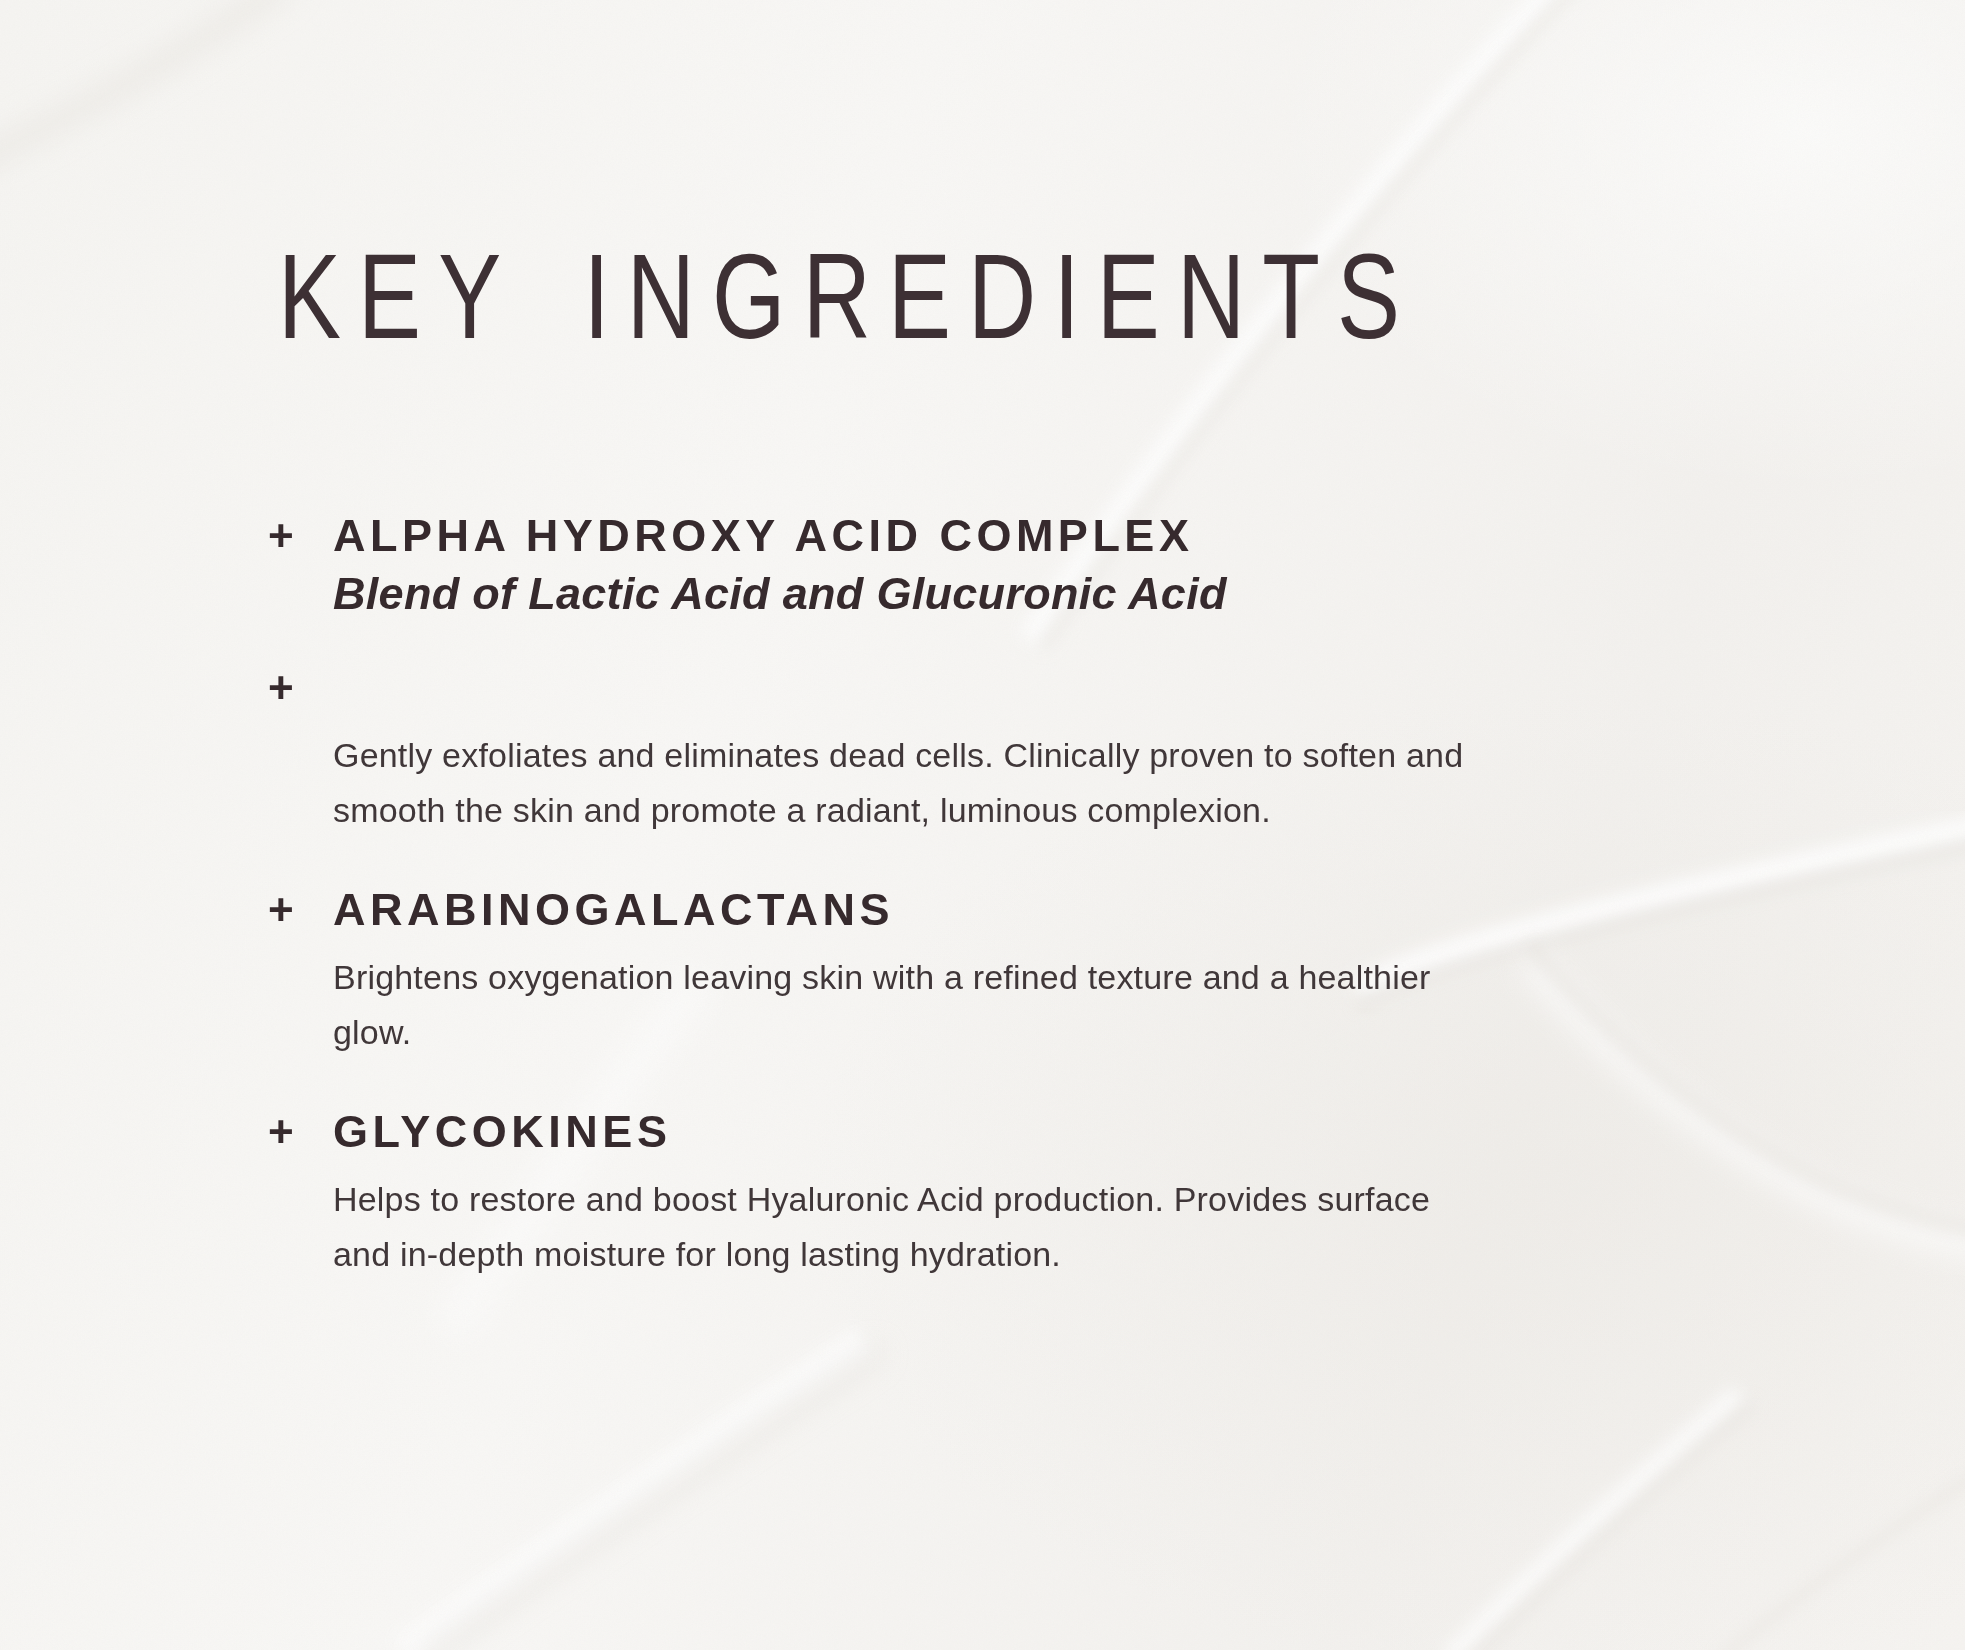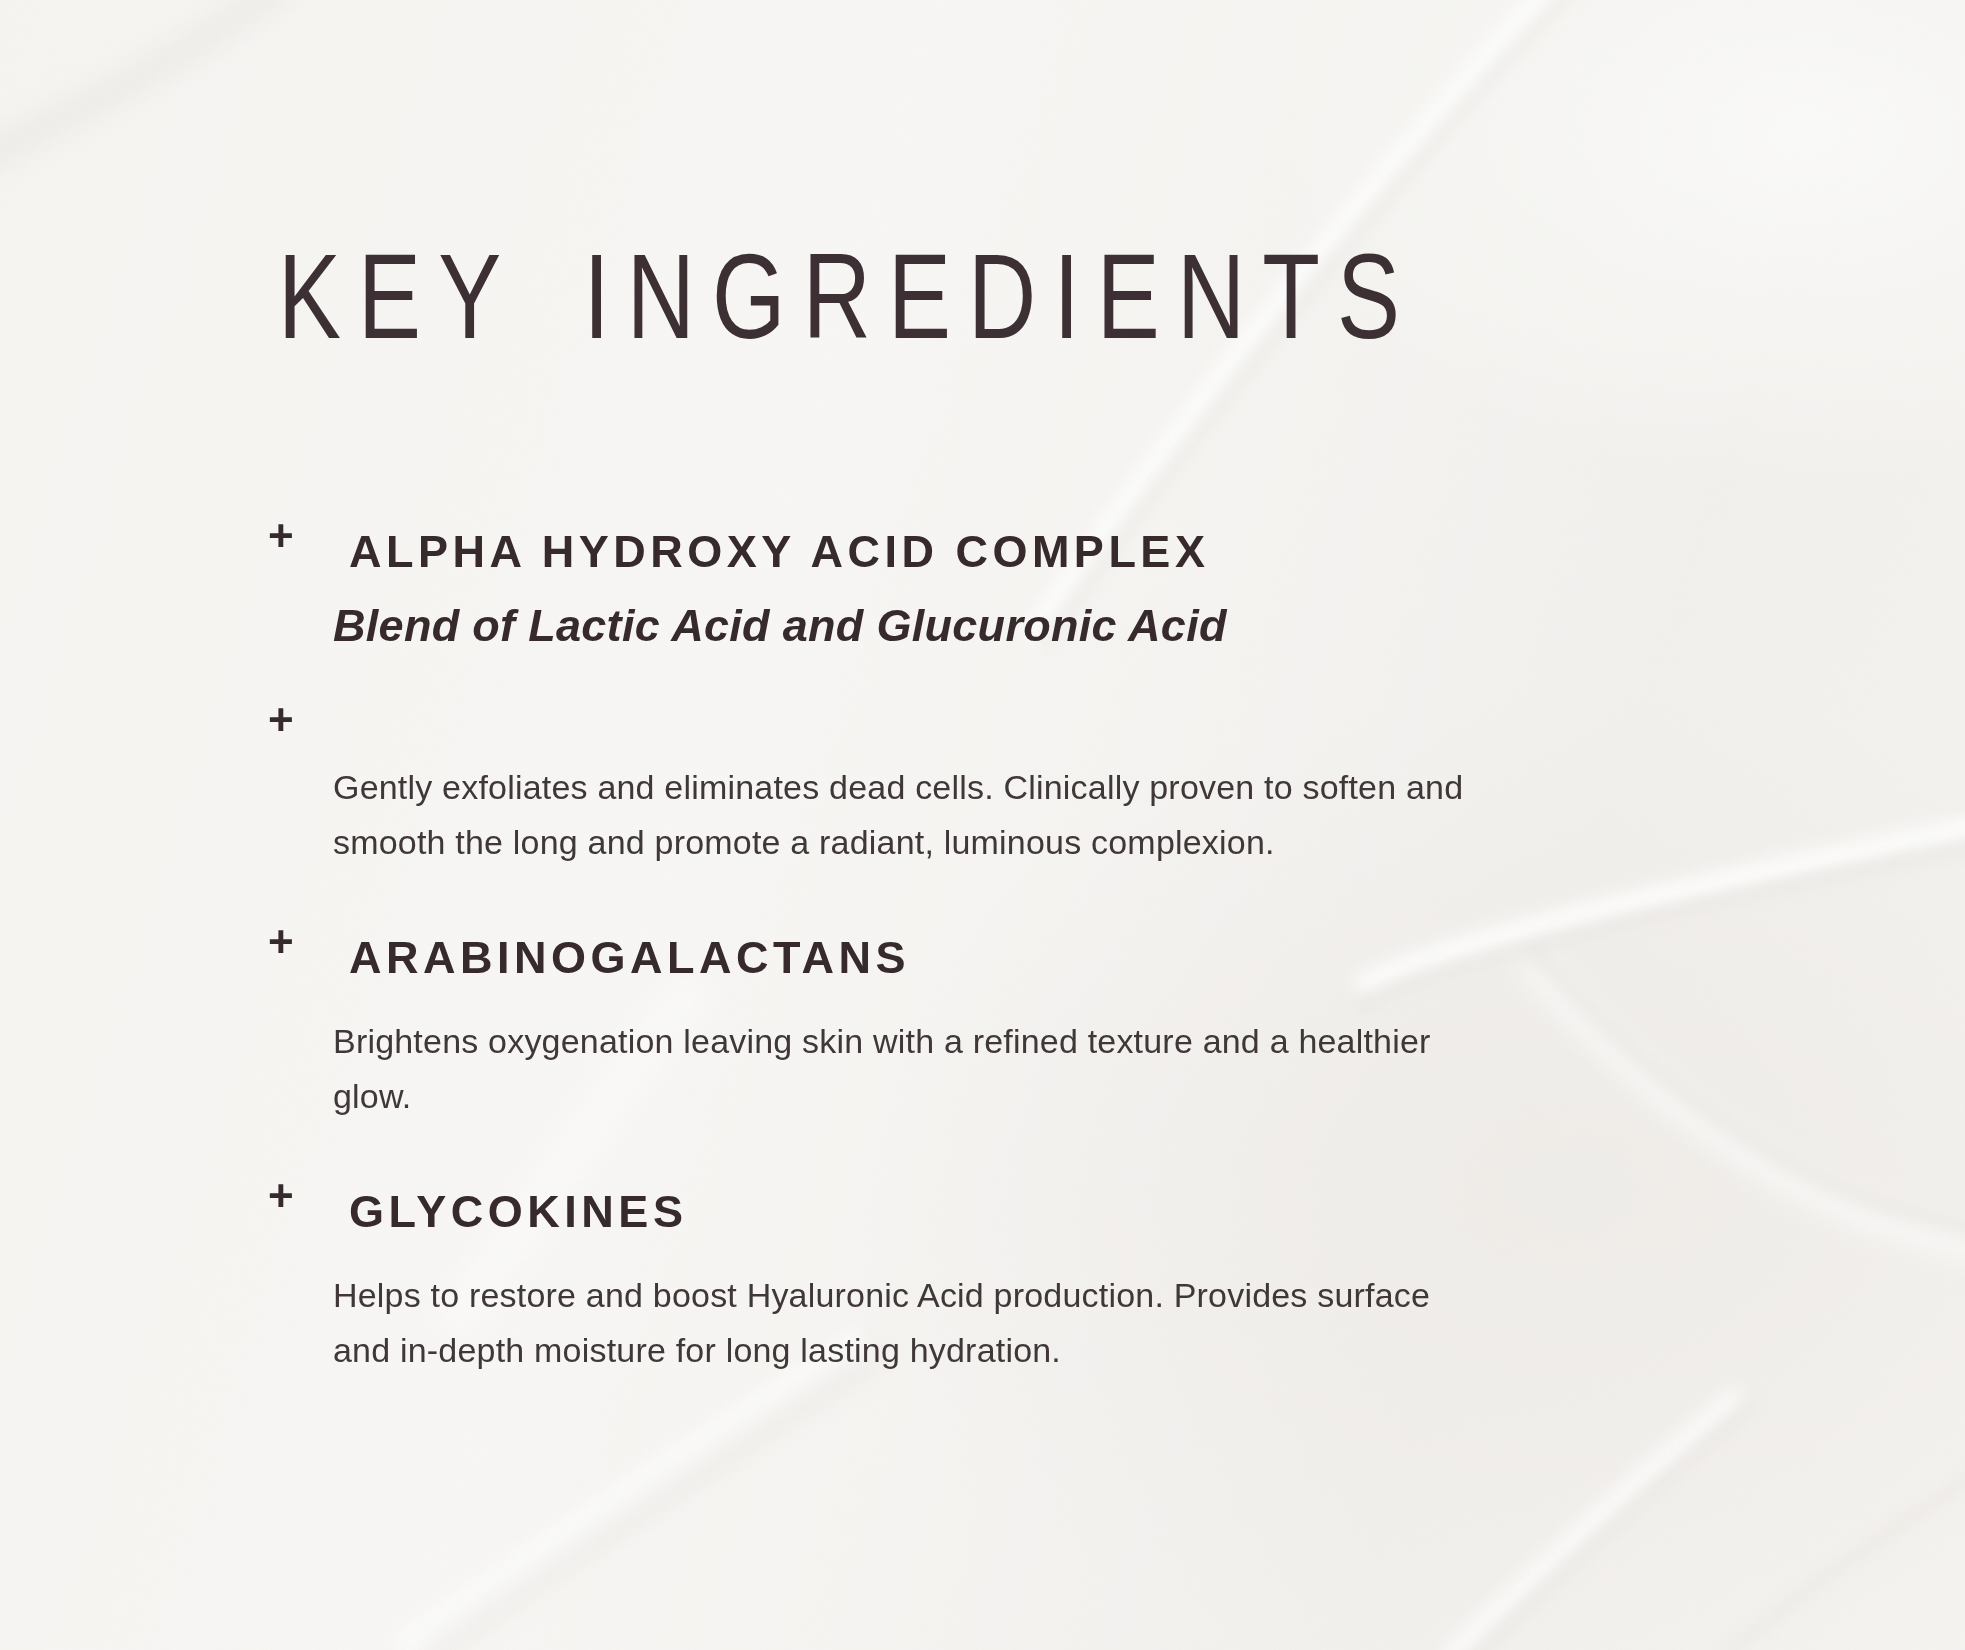--- a/index.html
+++ b/index.html
@@ -48,21 +48,21 @@
   .section { margin: 0 0 44px 0; }
   .sec-head { display: flex; align-items: flex-start; }
   .marker {
     flex: 0 0 65px;
     font-size: 44px;
     font-weight: 700;
     line-height: 56px;
     color: #362a2d;
   }
   .ing-name {
-    margin: 16px;
+    margin: 0;
     font-size: 45px;
     font-weight: 700;
     line-height: 56px;
     letter-spacing: 4.5px;
     color: #362a2d;
     white-space: nowrap;
   }
   .ing-subtitle {
     margin: 8px 0 0 65px;
     font-size: 45px;
@@ -137,21 +137,21 @@
         <h2 class="ing-name">ALPHA HYDROXY ACID COMPLEX</h2>
       </div>
       <p class="ing-subtitle">Blend of Lactic Acid and Glucuronic Acid</p>
     </div>
 
     <div class="section">
       <div class="sec-head">
         <span class="marker">+</span>
       </div>
       <p class="ing-desc">Gently exfoliates and eliminates dead cells. Clinically proven to soften and
-smooth the long and promote a radiant, luminous complexion.</p>
+smooth the skin and promote a radiant, luminous complexion.</p>
     </div>
 
     <div class="section">
       <div class="sec-head">
         <span class="marker">+</span>
         <h2 class="ing-name">ARABINOGALACTANS</h2>
       </div>
       <p class="ing-desc">Brightens oxygenation leaving skin with a refined texture and a healthier
 glow.</p>
     </div>

